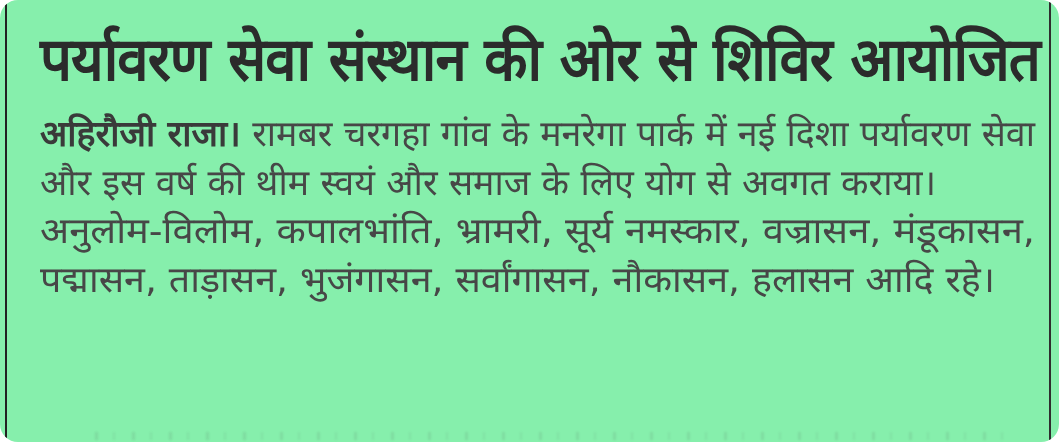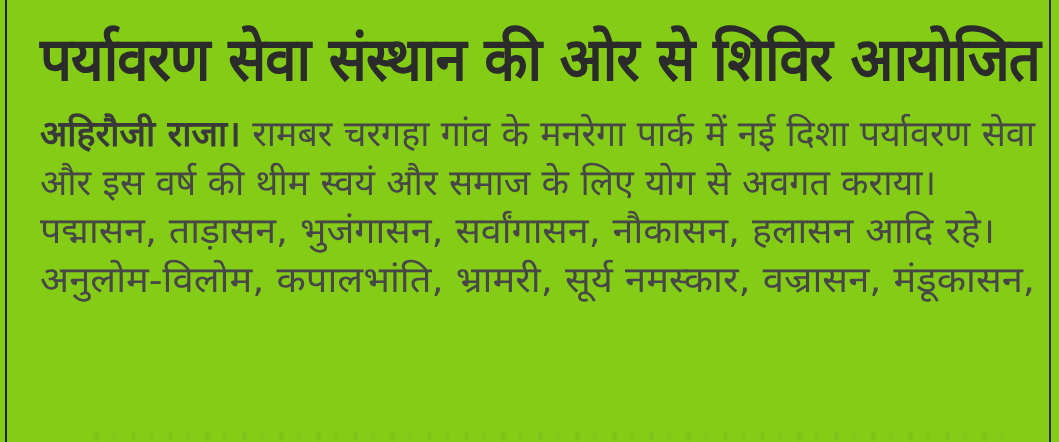--- a/index.html
+++ b/index.html
@@ -4,23 +4,24 @@
 <style>
   html, body {
     margin: 0;
     padding: 0;
     background: #ffffff;
   }
   .clip {
     position: relative;
     width: 1059px;
     height: 442px;
-    background: #84cc16;
+    background: #86efac;
     overflow: hidden;
     font-family: "DejaVu Sans", sans-serif;
+    border-radius: 18px;
   }
   
   .rule-left {
     position: absolute;
     left: 5px; top: 0; bottom: 0;
     width: 2px;
     background: #222222;
   }
   .rule-right {
     position: absolute;
@@ -100,23 +101,23 @@
 
   <div class="bodytext">
     <div class="line">
       <span class="fit" style="transform: scaleX(0.992658);">
         <b class="lead">अहिरौजी राजा।</b><span> रामबर चरगहा गांव के मनरेगा पार्क में नई दिशा पर्यावरण सेवा</span>
       </span>
     </div>
     <div class="line w90">
       <span class="fit" style="transform: scaleX(0.993038);">और इस वर्ष की थीम स्वयं और समाज के लिए योग से अवगत कराया।</span>
     </div>
+    <div class="line">
+      <span class="fit" style="transform: scaleX(1.05939);">अनुलोम-विलोम, कपालभांति, भ्रामरी, सूर्य नमस्कार, वज्रासन, मंडूकासन,</span>
+    </div>
     <div class="line w96">
       <span class="fit" style="transform: scaleX(1.04425);">पद्मासन, ताड़ासन, भुजंगासन, सर्वांगासन, नौकासन, हलासन आदि रहे।</span>
-    </div>
-    <div class="line">
-      <span class="fit" style="transform: scaleX(1.05939);">अनुलोम-विलोम, कपालभांति, भ्रामरी, सूर्य नमस्कार, वज्रासन, मंडूकासन,</span>
     </div>
   </div>
 
   <div class="remnant"></div>
 
 </div>
 
 </body></html>

